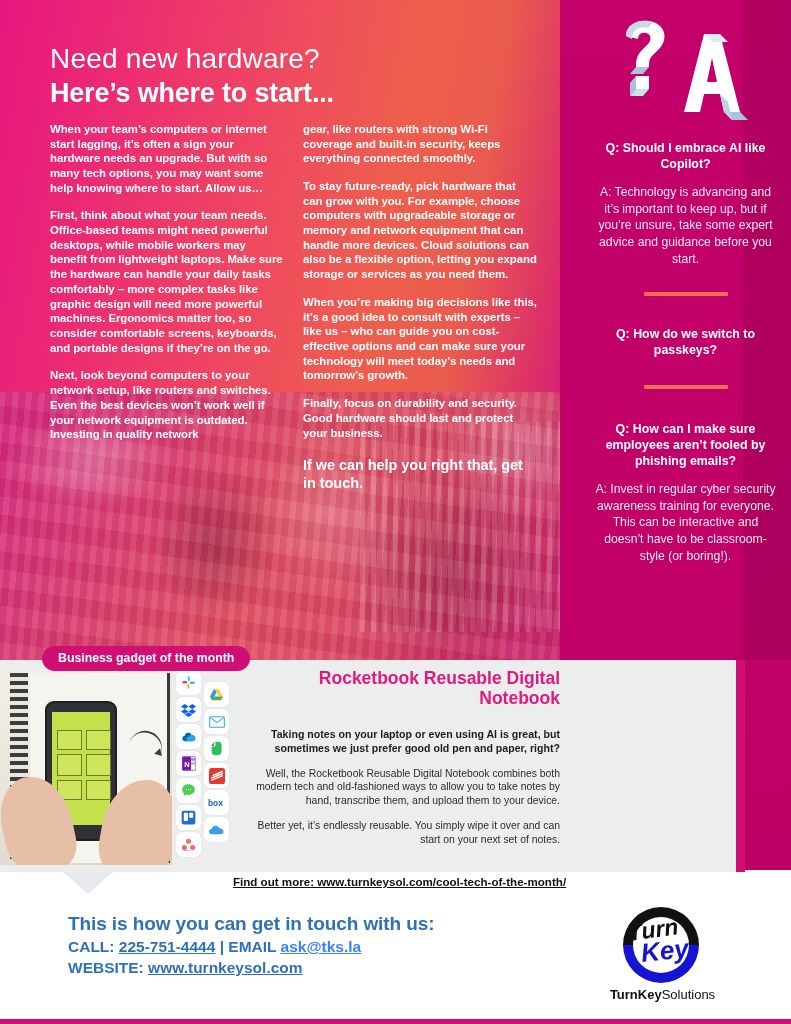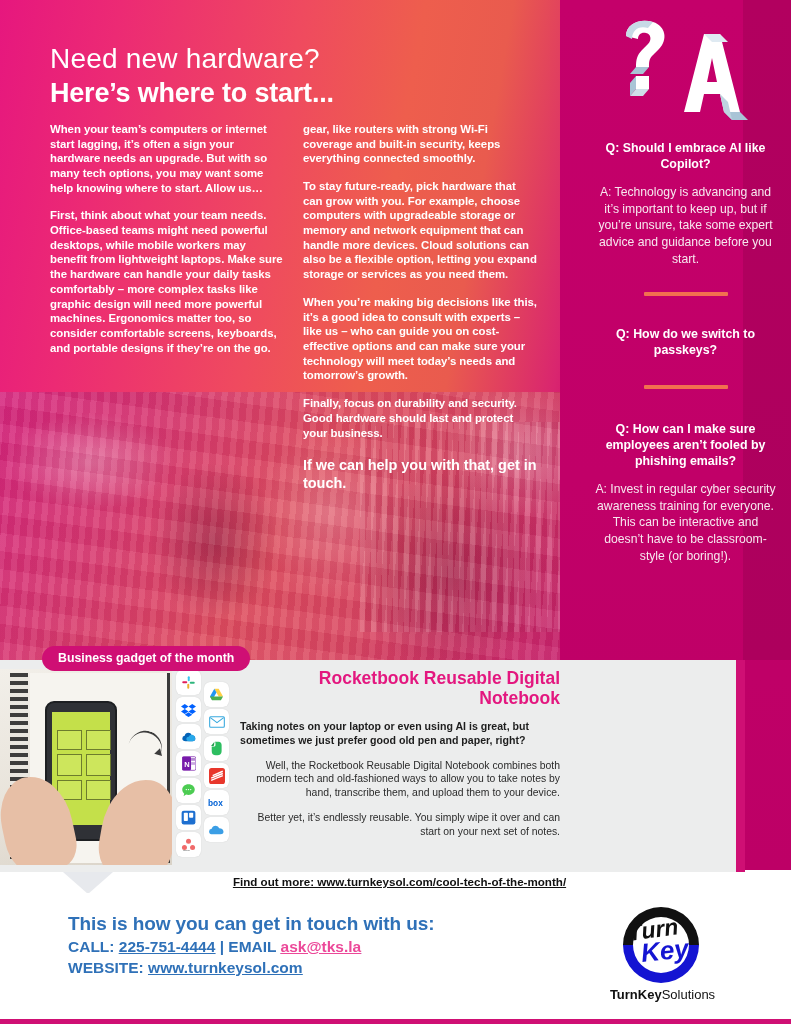--- a/index.html
+++ b/index.html
@@ -161,22 +161,22 @@
   }
 
   #gadget-text {
     position: absolute; left: 240px; top: 4px; width: 320px;
   }
   #gadget-title {
     color: #e3177f; font-size: 17.5px; font-weight: 700; text-align: right;
     line-height: 1.16; margin-top: 4px;
   }
   #gadget-sub {
-    color: #1d1d1d; font-size: 10.6px; font-weight: 700; text-align: left;
-    line-height: 1.32; margin-top: 11px;
+    color: #1d1d1d; font-size: 10.6px; font-weight: 700; text-align: right;
+    line-height: 1.32; margin-top: 19px;
   }
   .gadget-body {
     color: #2b2b2b; font-size: 10.4px; font-weight: 400; text-align: right;
     line-height: 1.34; margin-top: 11px;
   }
   #gadget-right-bar {
     position: absolute; right: 0; top: 0; width: 9px; height: 212px;
     background: #cf0f74;
   }
   #findout {
@@ -226,27 +226,28 @@
       <div class="shelf"></div>
     </div>
     <div class="hero-inner">
       <div id="headline-1">Need new hardware?</div>
       <div id="headline-2">Here’s where to start...</div>
 
       <div id="article-cols">
         <div class="art-col">
           <p>When your team’s computers or internet start lagging, it’s often a sign your hardware needs an upgrade. But with so many tech options, you may want some help knowing where to start. Allow us…</p>
           <p>First, think about what your team needs. Office-based teams might need powerful desktops, while mobile workers may benefit from lightweight laptops. Make sure the hardware can handle your daily tasks comfortably – more complex tasks like graphic design will need more powerful machines. Ergonomics matter too, so consider comfortable screens, keyboards, and portable designs if they’re on the go.</p>
+          <p>Next, look beyond computers to your network setup, like routers and switches. Even the best devices won’t work well if your network equipment is outdated. Investing in quality network</p>
         </div>
         <div class="art-col">
           <p>gear, like routers with strong Wi-Fi coverage and built-in security, keeps everything connected smoothly.</p>
           <p>To stay future-ready, pick hardware that can grow with you. For example, choose computers with upgradeable storage or memory and network equipment that can handle more devices. Cloud solutions can also be a flexible option, letting you expand storage or services as you need them.</p>
           <p>When you’re making big decisions like this, it’s a good idea to consult with experts – like us – who can guide you on cost-effective options and can make sure your technology will meet today’s needs and tomorrow’s growth.</p>
           <p>Finally, focus on durability and security. Good hardware should last and protect your business.</p>
-          <p class="cta">If we can help you with that, get in touch.</p>
+          <p class="cta">If we can help you right that, get in touch.</p>
         </div>
       </div>
     </div>
   </div>
 
   <div id="sidebar">
     <div id="sidebar-top-stripe"></div>
 
     <div id="qa-hero">
       <div id="qa-mark">
@@ -422,21 +423,21 @@
   </div>
 
   <div id="footer">
     <div id="footer-text">
       <div id="footer-head">This is how you can get in touch with us:</div>
       <div class="footer-line">
         <span>CALL:</span>
         <u><a href="#" style="color:#2f71b8;">225-751-4444</a></u>
         <span>|</span>
         <span>EMAIL</span>
-        <u><a href="#" style="color:#ec4899;">ask@tks.la</a></u>
+        <u><a href="#" style="color:#3b82f6;">ask@tks.la</a></u>
       </div>
       <div class="footer-line">
         <span>WEBSITE:</span>
         <u><a href="#" style="color:#2f71b8;">www.turnkeysol.com</a></u>
       </div>
     </div>
 
     <div id="logo">
       <svg width="165" height="90" viewBox="0 0 165 90">
         <g transform="translate(36,0)">

